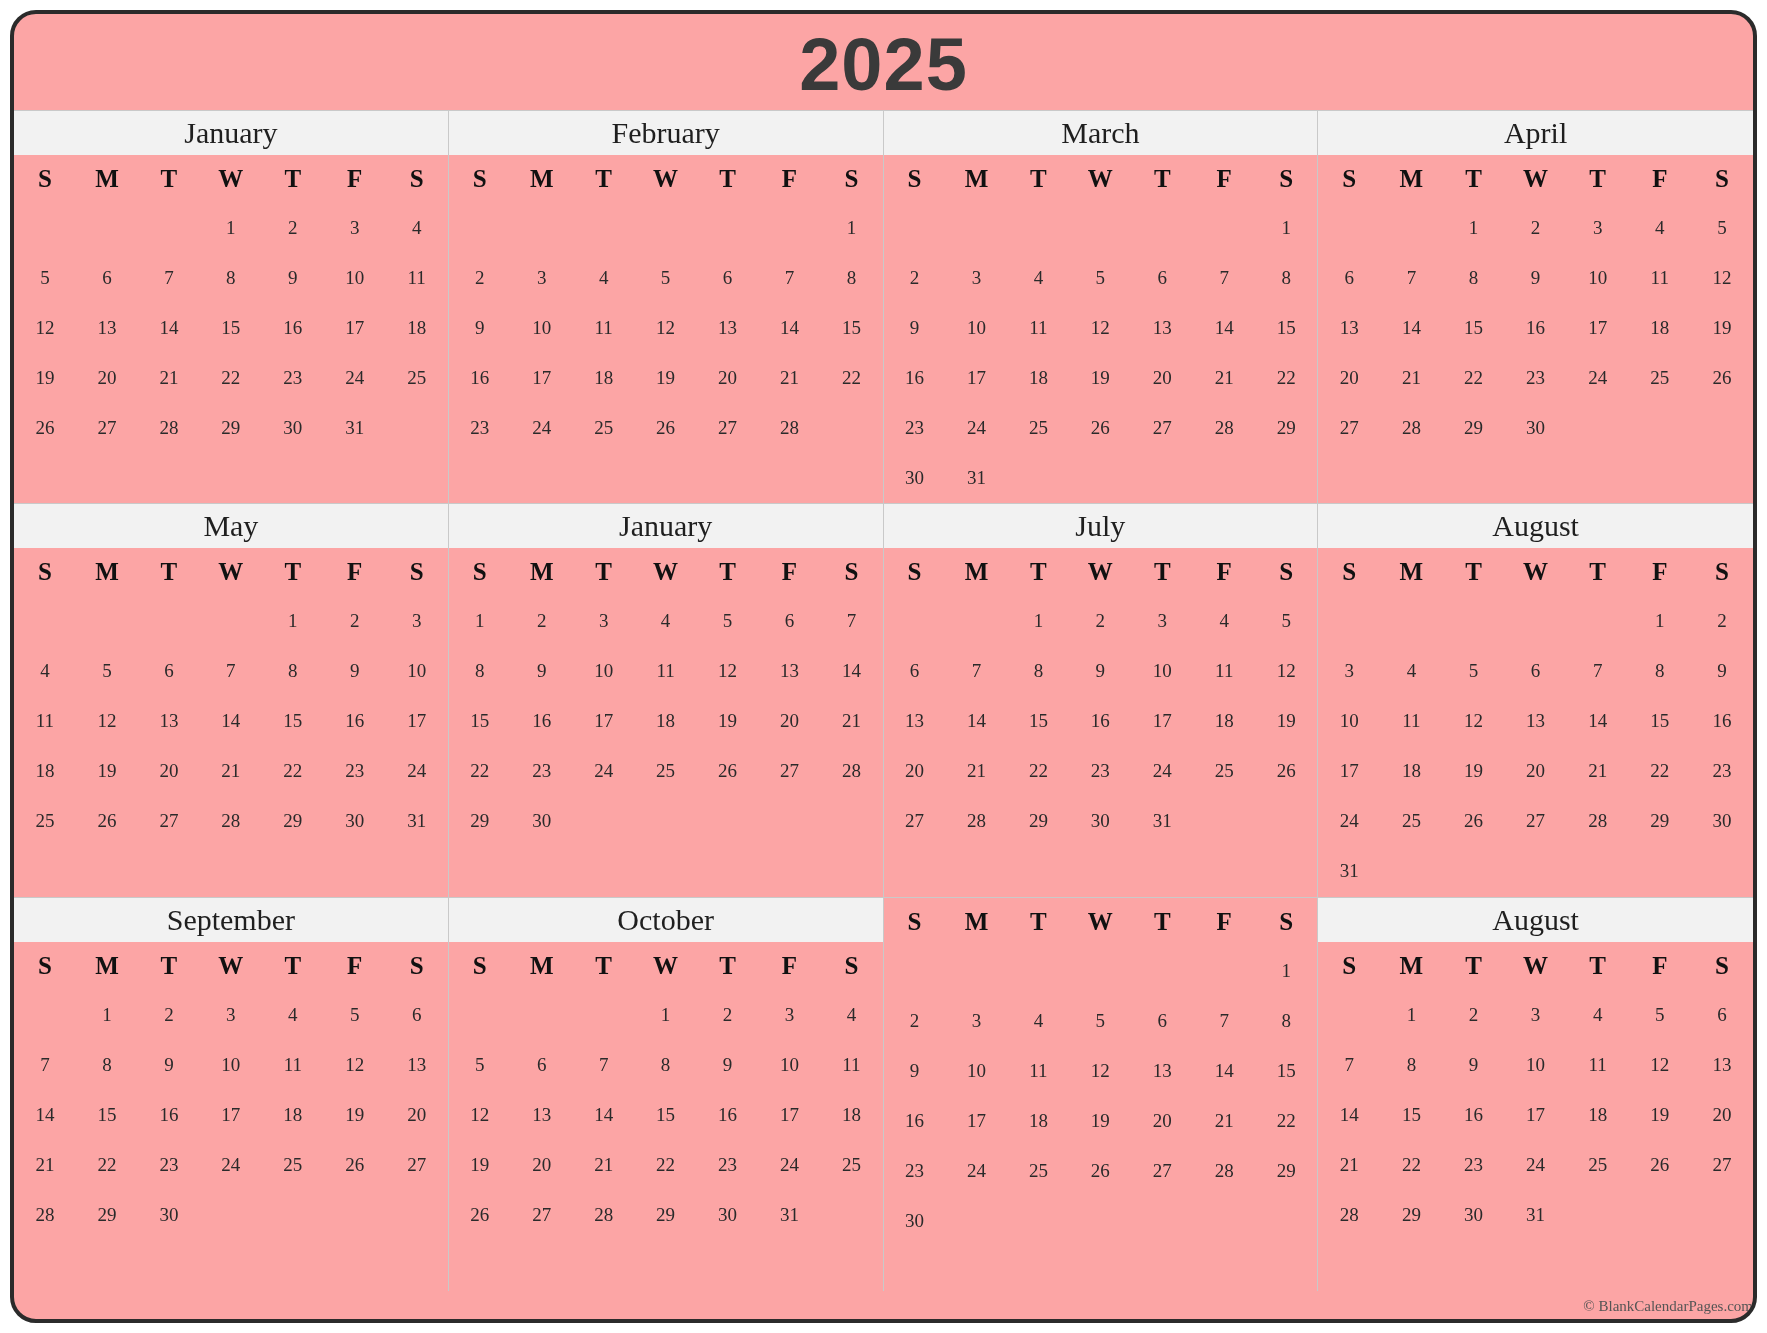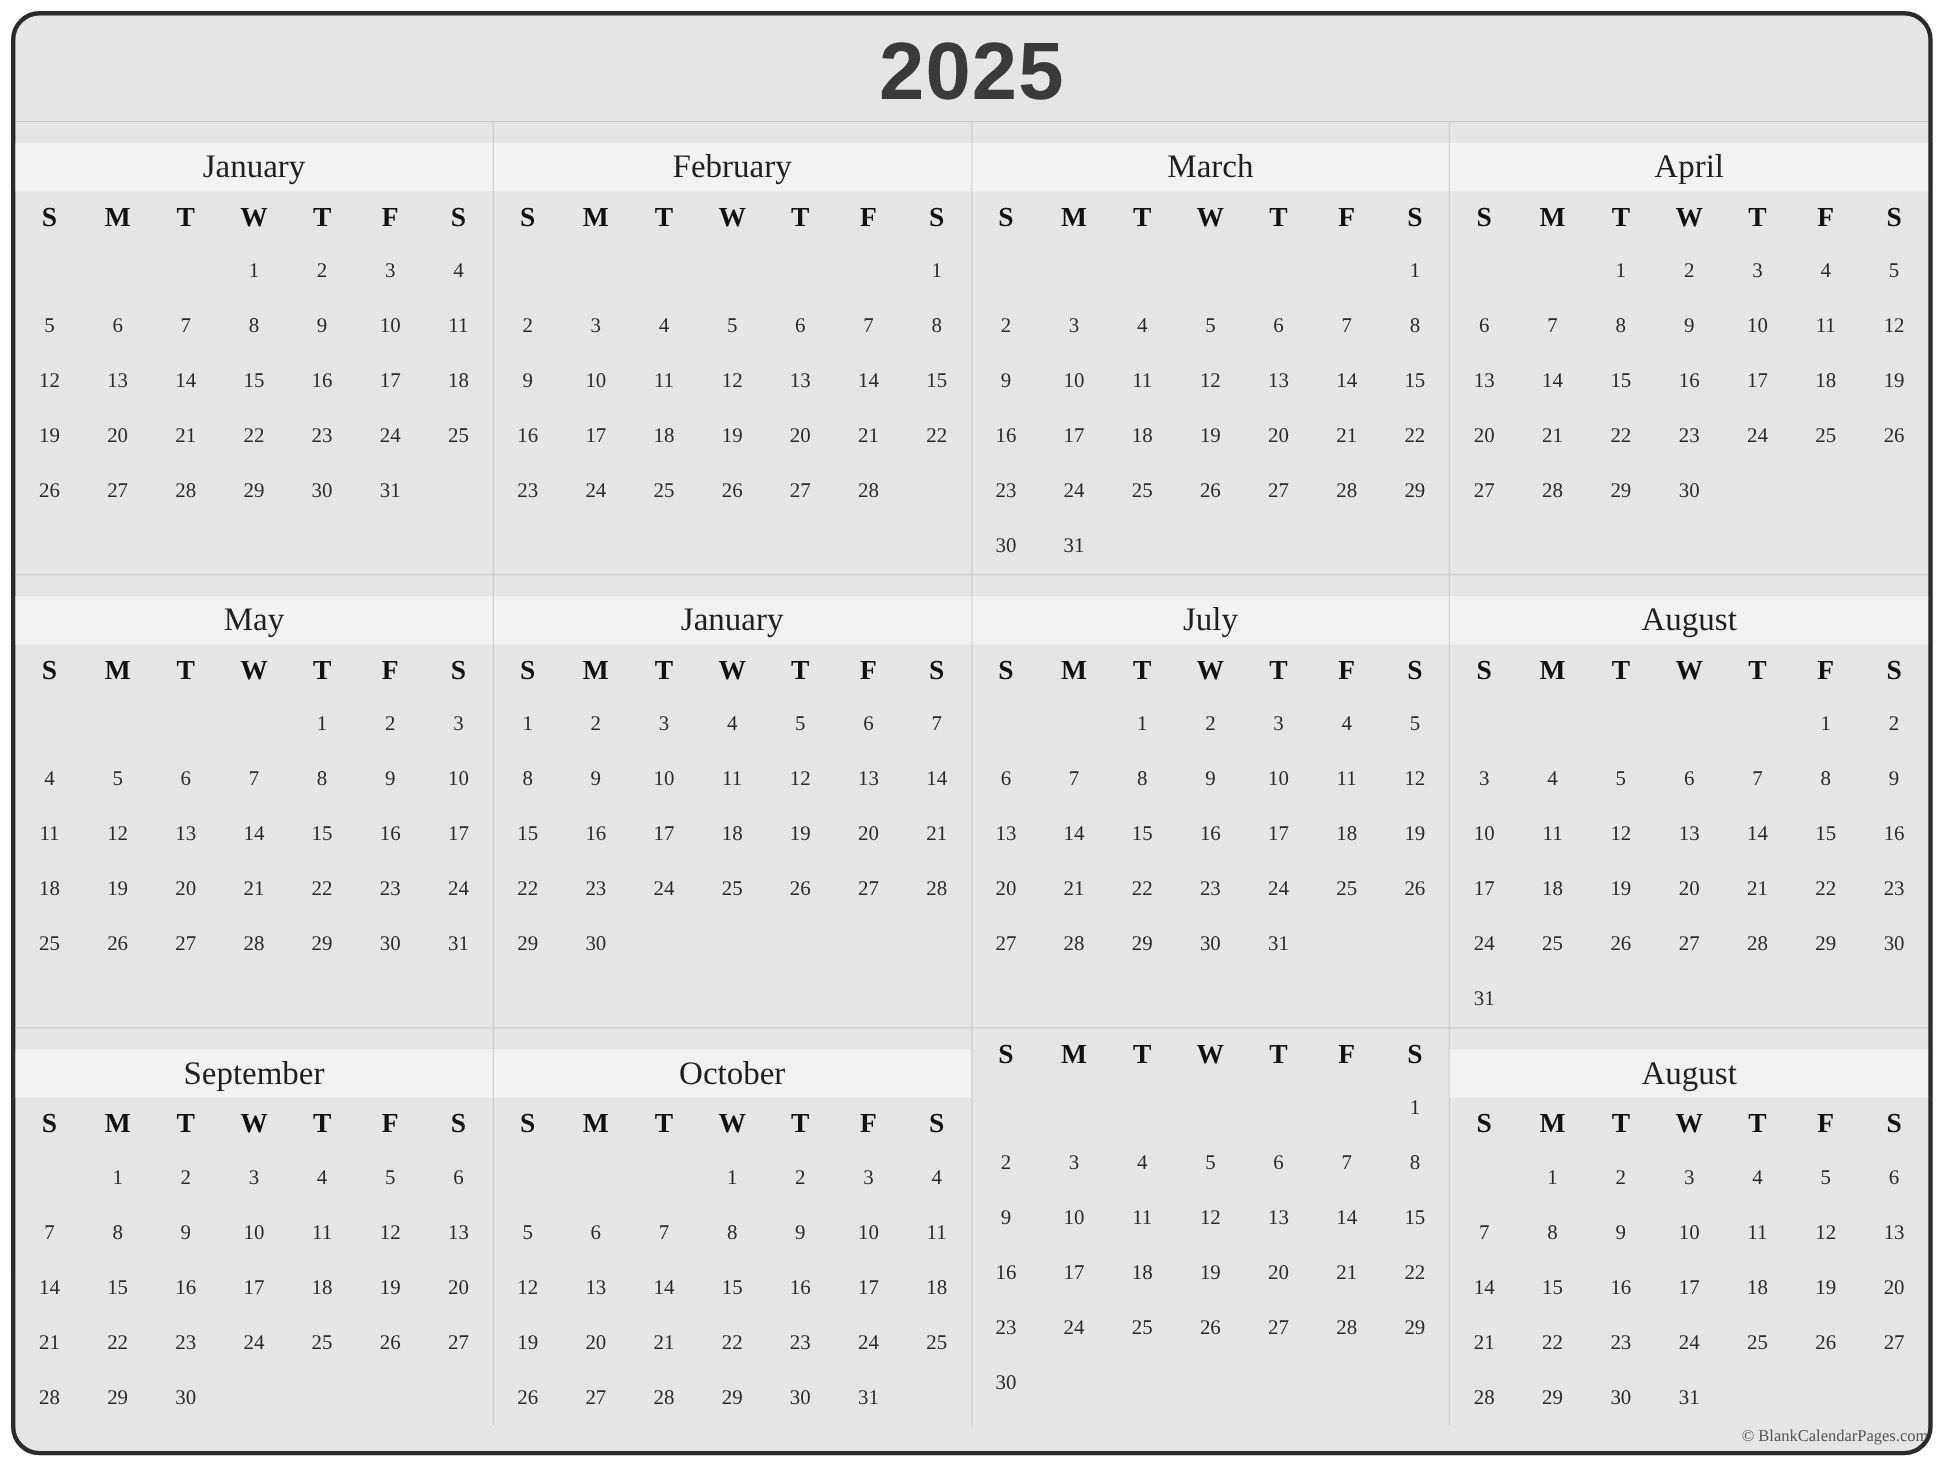--- a/index.html
+++ b/index.html
@@ -24,21 +24,21 @@
   }
 
   
   .frame {
     position: relative;
     width: 1747px;
     height: 1313px;
     box-sizing: border-box;
     border: 4px solid #2b2b2b;
     border-radius: 26px;
-    background: #e5e5e5;
+    background: #fca5a5;
     overflow: hidden;
   }
 
   .year-title {
     text-align: center;
     font-size: 74px;
     font-weight: bold;
     line-height: 1;
     padding-top: 14px;
     padding-bottom: 8px;
@@ -65,21 +65,20 @@
   .month.col-last { border-right: none; }
   .month.row-last { border-bottom: none; }
 
   .month-name {
     text-align: center;
     font-size: 30px;
     line-height: 44px;
     background: #f2f2f2;
     color: #1f1f1f;
     font-family: "Liberation Serif", serif;
-    margin-top: 19px;
   }
 
   table.mtable {
     width: 100%;
     border-collapse: collapse;
     table-layout: fixed;
     margin-top: 4px;
   }
   table.mtable th {
     font-size: 25px;

